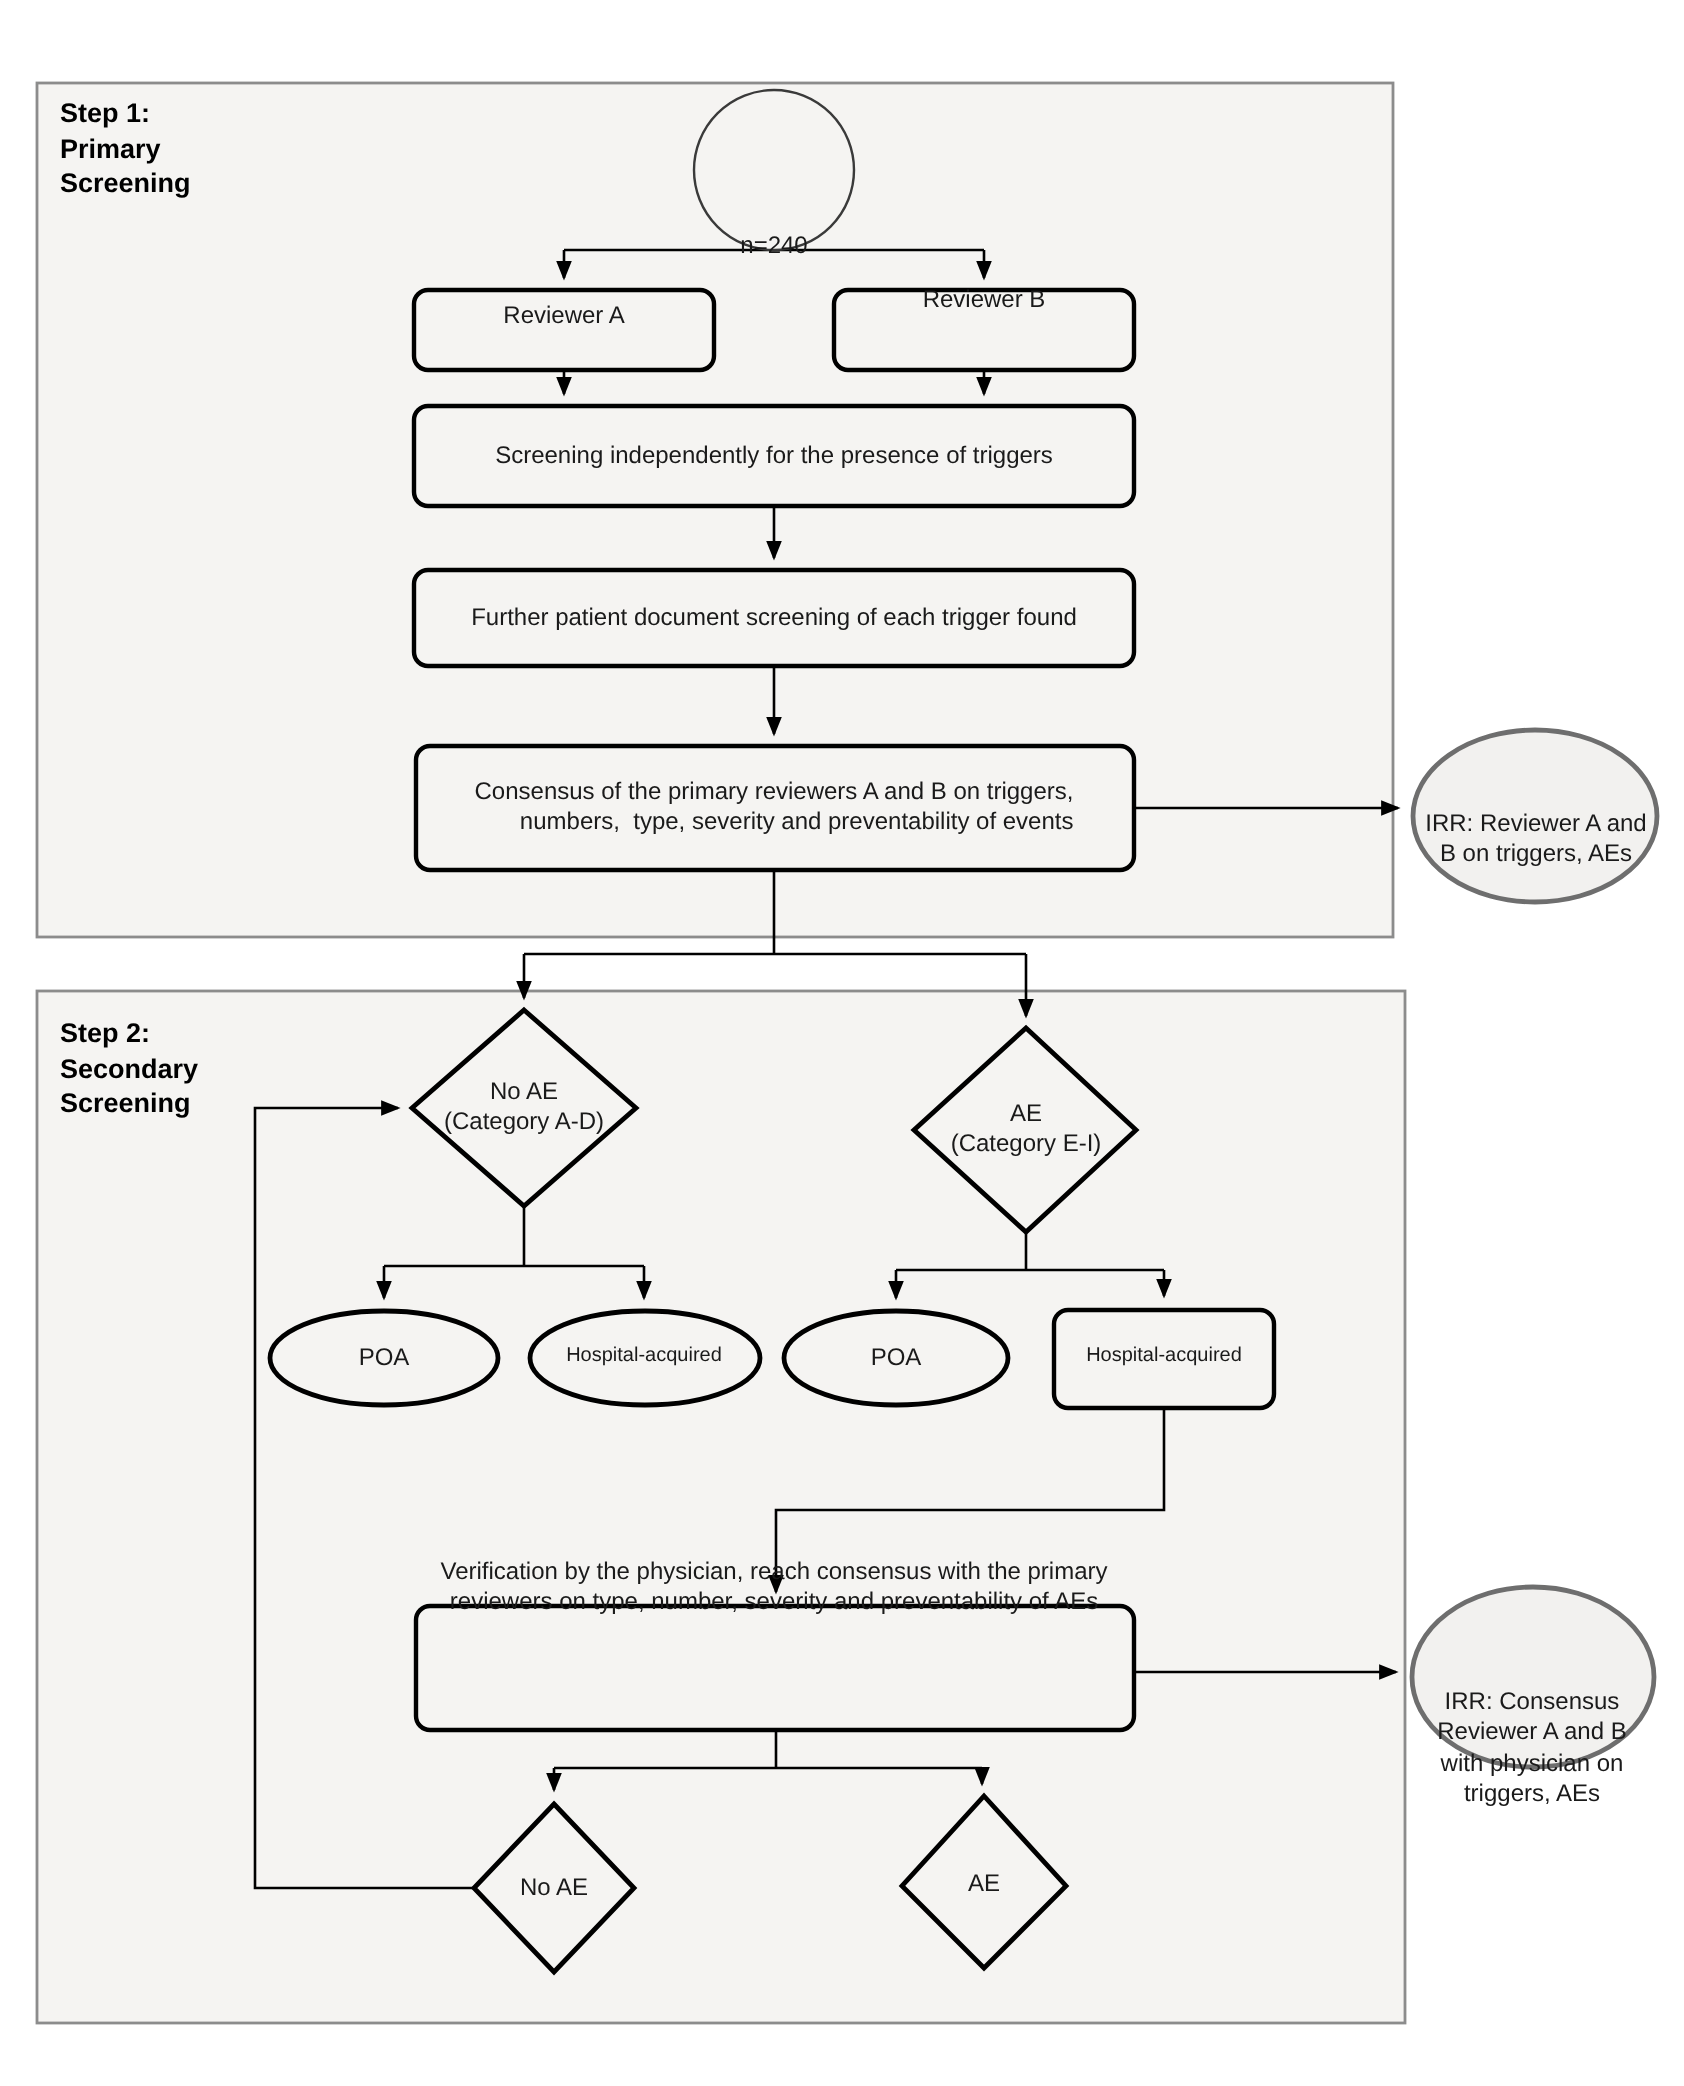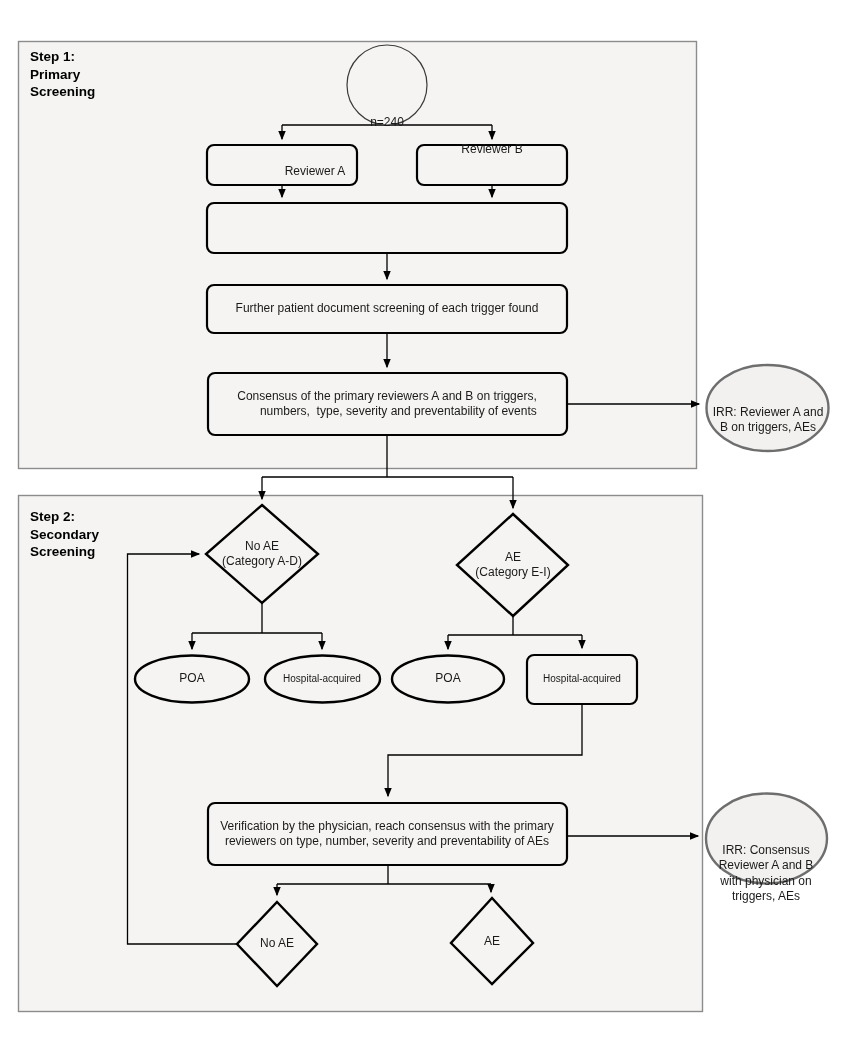--- a/index.html
+++ b/index.html
@@ -92,37 +92,38 @@
   </svg>
 
   <div class="steplbl" style="left:30px;top:48px;">Step 1:
 Primary
 Screening</div>
   <div class="steplbl" style="left:30px;top:508px;">Step 2:
 Secondary
 Screening</div>
 
   <div class="lbl" style="left:387px;top:85px;margin-top:38px;">n=240</div>
-  <div class="lbl" style="left:282px;top:172px;margin-left:33px;">Reviewer A</div>
+  <div class="lbl" style="left:282px;top:158px;">Reviewer A</div>
   <div class="lbl" style="left:492px;top:150px;text-align:right;">Reviewer B</div>
+  <div class="lbl" style="left:387px;top:228px;">Screening independently for the presence of triggers</div>
   <div class="lbl" style="left:387px;top:309px;">Further patient document screening of each trigger found</div>
   <div class="lbl" style="left:387px;top:404px;text-align:right;">Consensus of the primary reviewers A and B on triggers,
 numbers,  type, severity and preventability of events</div>
   <div class="lbl" style="left:768px;top:408px;margin-top:12px;">IRR: Reviewer A and
 B on triggers, AEs</div>
 
   <div class="lbl" style="left:262px;top:554px;">No AE
 (Category A-D)</div>
   <div class="lbl" style="left:513px;top:565px;">AE
 (Category E-I)</div>
   <div class="lbl" style="left:192px;top:679px;">POA</div>
   <div class="lbl small" style="left:322px;top:679px;">Hospital-acquired</div>
   <div class="lbl" style="left:448px;top:679px;">POA</div>
   <div class="lbl small" style="left:582px;top:679px;">Hospital-acquired</div>
-  <div class="lbl" style="left:387px;top:834px;">Verification by the physician, reach consensus with the primary
+  <div class="lbl" style="left:387px;top:794px;">Verification by the physician, reach consensus with the primary
 reviewers on type, number, severity and preventability of AEs</div>
   <div class="lbl" style="left:277px;top:944px;">No AE</div>
   <div class="lbl" style="left:492px;top:942px;">AE</div>
   <div class="lbl" style="left:766px;top:874px;">IRR: Consensus
 Reviewer A and B
 with physician on
 triggers, AEs</div>
 
 </div>
 

